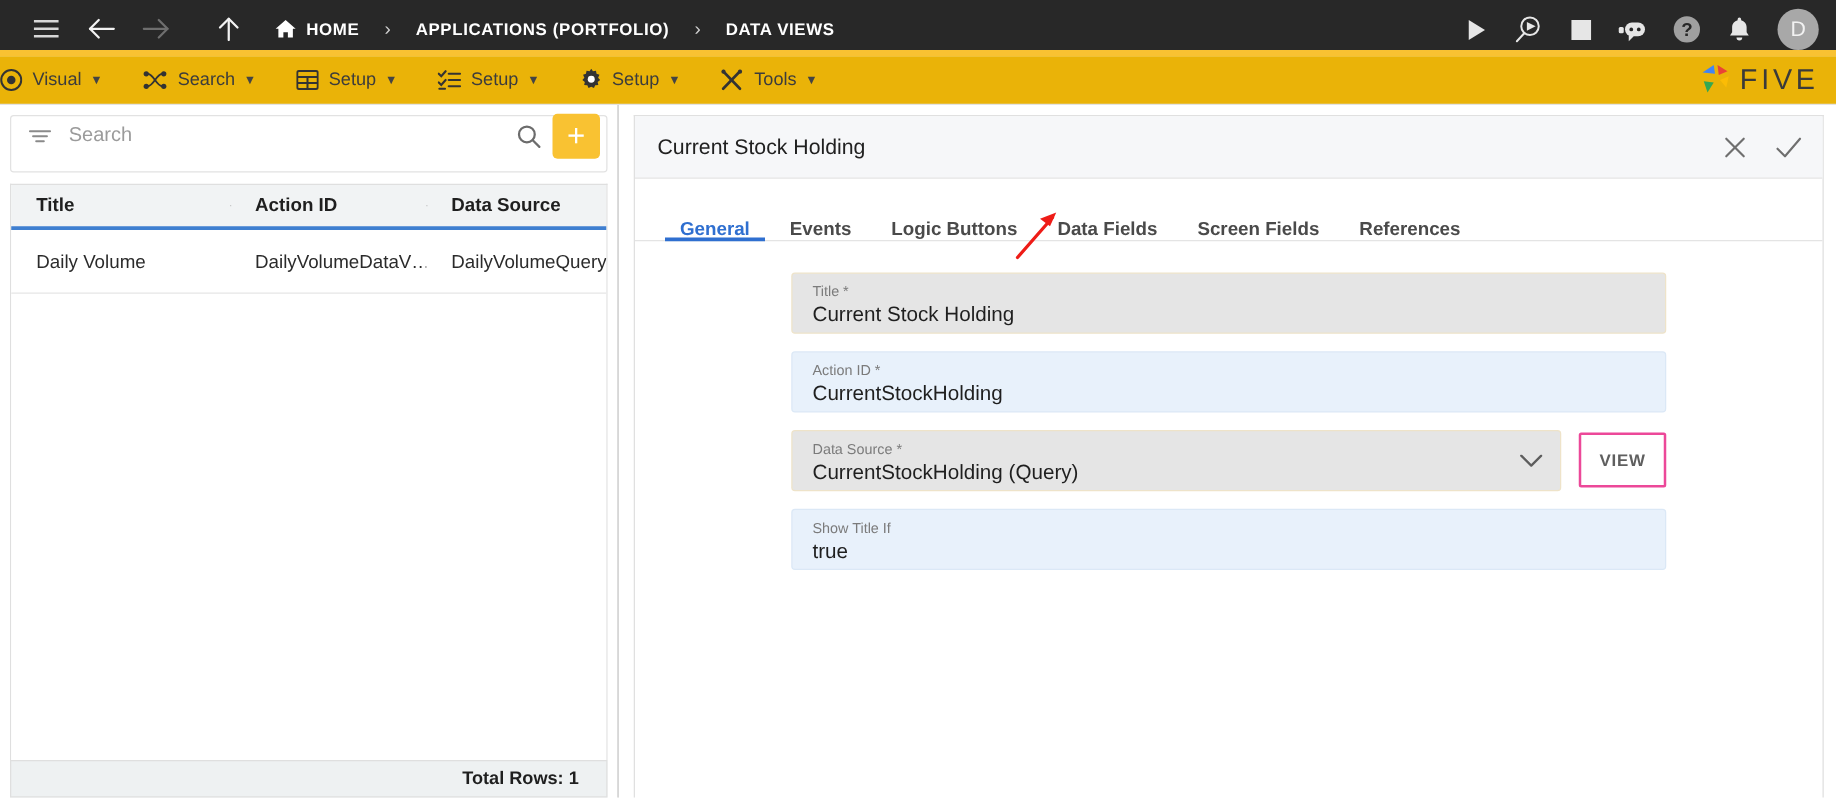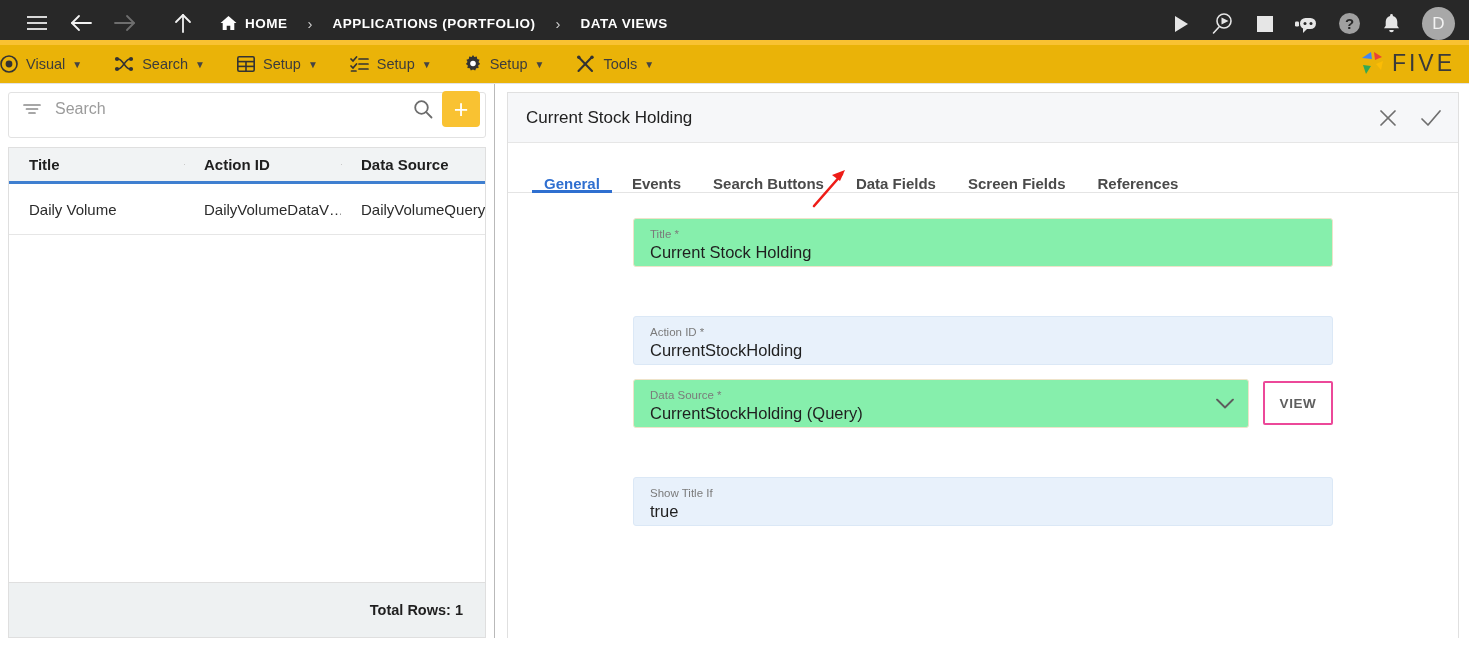--- a/index.html
+++ b/index.html
@@ -197,21 +197,21 @@
   }
   .td {
     font-size: 15px;
     color: #2b2b2b;
     padding-left: 20px;
     white-space: nowrap;
     overflow: hidden;
   }
 
   #grid-foot {
-    height: 56px;
+    height: 30px;
     background: #eef1f2;
     border: 1px solid #dfdfdf;
     border-top: 1px solid #dfdfdf;
     display: flex;
     align-items: center;
     justify-content: flex-end;
     padding-right: 22px;
     flex: none;
   }
   #total-rows {
@@ -303,22 +303,22 @@
     flex: 1;
     height: 49px;
     border: 1px solid #e4e4e4;
     border-radius: 3px;
     padding: 5px 14px 0 16px;
     position: relative;
     display: flex;
     flex-direction: column;
     justify-content: center;
   }
-  .field.cream { background: #86efac; border-color: #eee3c9; }
-  .field.blue  { background: #e8f1fb; border-color: #dbe8f6; margin-top: 35px; }
+  .field.cream { background: #e5e5e5; border-color: #eee3c9; }
+  .field.blue  { background: #e8f1fb; border-color: #dbe8f6; }
   .f-label {
     font-size: 11.5px;
     color: #7b7b7b;
     line-height: 1.1;
     margin-bottom: 3px;
   }
   .f-value {
     font-size: 16.5px;
     color: #1f1f1f;
     line-height: 1.15;
@@ -623,21 +623,21 @@
       </div>
 
       <div id="tabs">
         <div class="tab active">
           <span>General</span>
         </div>
         <div class="tab">
           <span>Events</span>
         </div>
         <div class="tab">
-          <span>Search Buttons</span>
+          <span>Logic Buttons</span>
         </div>
         <div class="tab">
           <span>Data Fields</span>
         </div>
         <div class="tab">
           <span>Screen Fields</span>
         </div>
         <div class="tab">
           <span>References</span>
         </div>

